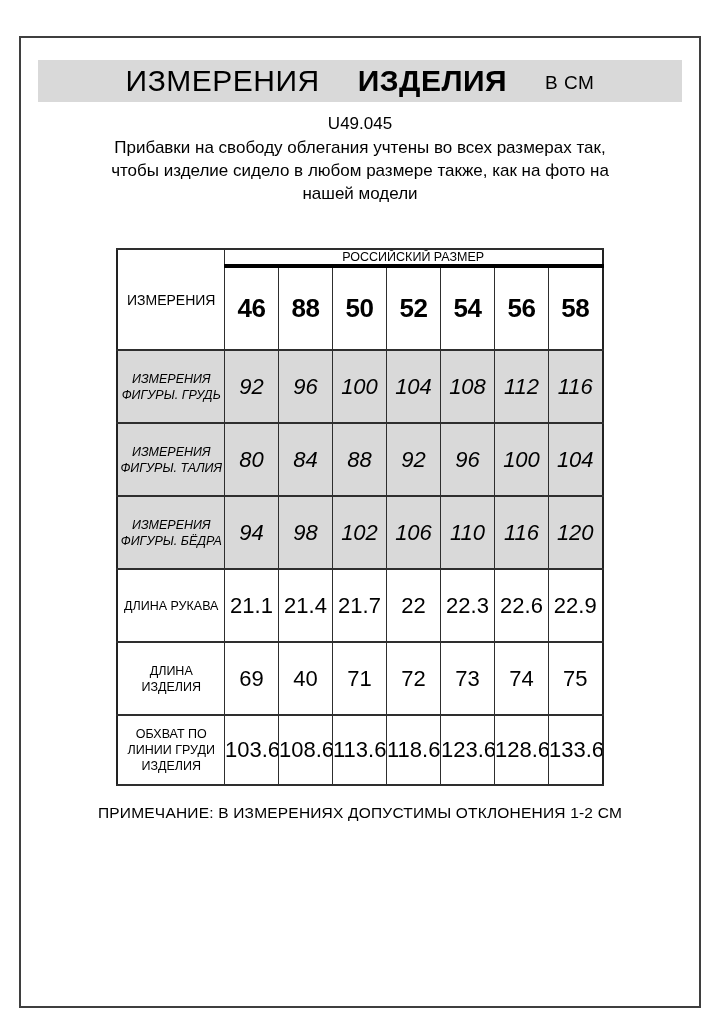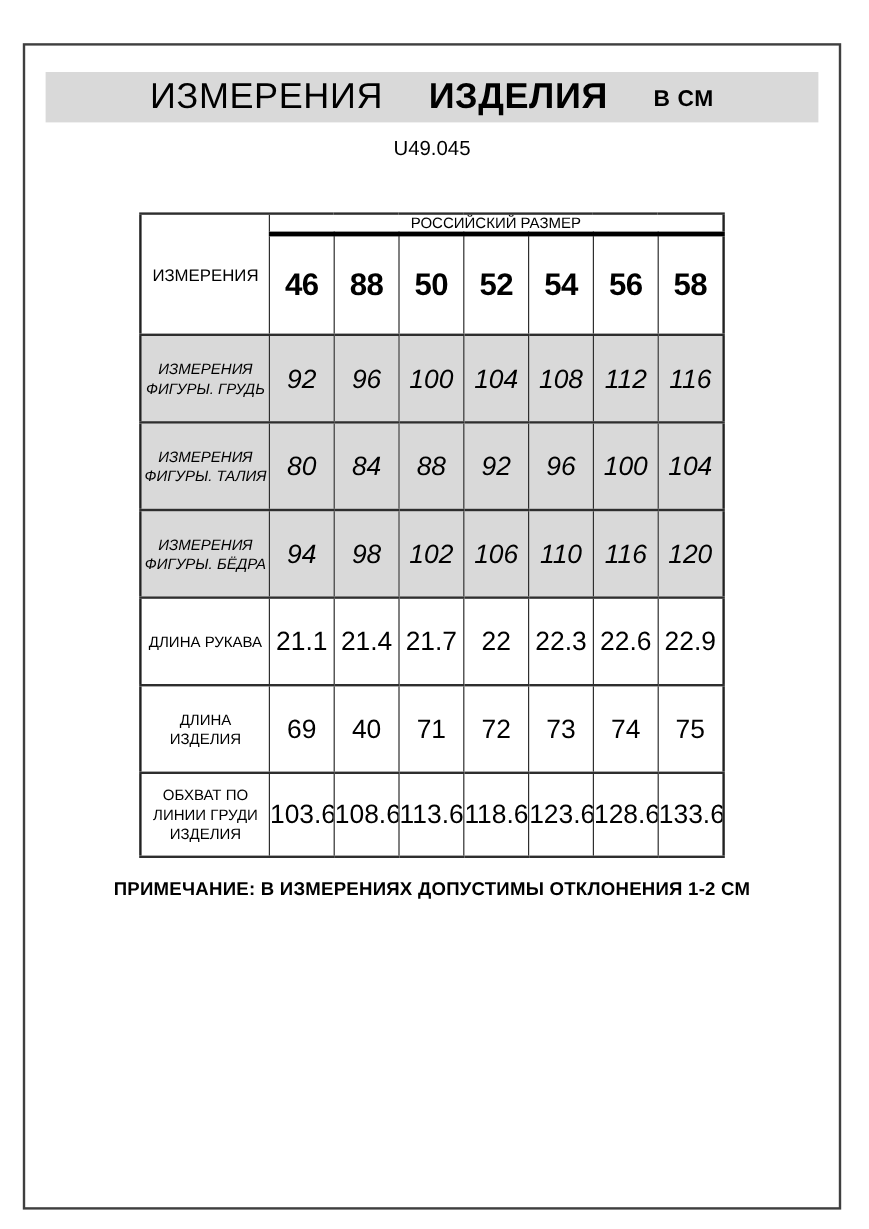--- a/index.html
+++ b/index.html
@@ -18,21 +18,21 @@
     background: #fff;
   }
   .titlebar {
     margin: 22px 17px 0 17px; height: 42px;
     background: #d9d9d9;
     display: flex; align-items: center; justify-content: center;
     gap: 38px;
   }
   .title-regular { font-size: 30px; font-weight: 400; letter-spacing: 0.5px; }
   .title-bold    { font-size: 30px; font-weight: 700; letter-spacing: 0.5px; }
-  .title-units   { font-size: 19px; font-weight: 700; letter-spacing: 0.5px; position: relative; top: 2px; }
+  .title-units   { font-size: 19px; font-weight: 400; letter-spacing: 0.5px; position: relative; top: 2px; }
   .product-code { margin-top: 12px; text-align: center; font-size: 17px; }
   .fit-desc {
     margin: 2px auto 0; max-width: 520px;
     text-align: center; font-size: 17px; line-height: 23px;
   }
   table.size-table {
     margin: 43px auto 0;
     border-collapse: collapse;
     table-layout: fixed;
     width: 485px;
@@ -57,37 +57,38 @@
   tr.data-row:last-child { height: 70px; }
   td.row-label {
     font-size: 12.5px; line-height: 16px;
     white-space: pre-line; padding: 0 1px;
   }
   td.val { font-size: 22px; }
   tr.shaded { background: #d9d9d9; }
   tr.shaded td { font-style: italic; }
   .note {
     margin-top: 18px; text-align: center;
-    font-size: 15.5px; font-weight: 700; letter-spacing: 0.2px;
+    font-size: 15.5px; font-weight: 400; letter-spacing: 0.2px;
   }
 </style>
 </head>
 <body>
 
 <div class="page">
   <div class="sheet">
 
     <div class="titlebar">
       <span class="title-regular">ИЗМЕРЕНИЯ</span>
       <span class="title-bold">ИЗДЕЛИЯ</span>
       <span class="title-units">В СМ</span>
     </div>
 
     <div class="product-code">U49.045</div>
 
+    <div class="fit-desc">Прибавки на свободу облегания учтены во всех размерах так, чтобы изделие сидело в любом размере также, как на фото на нашей модели</div>
 
     <table class="size-table">
       <colgroup>
         <col class="col-label">
         <col class="col-size">
           <col class="col-size">
           <col class="col-size">
           <col class="col-size">
         <col class="col-size">
           <col class="col-size">

